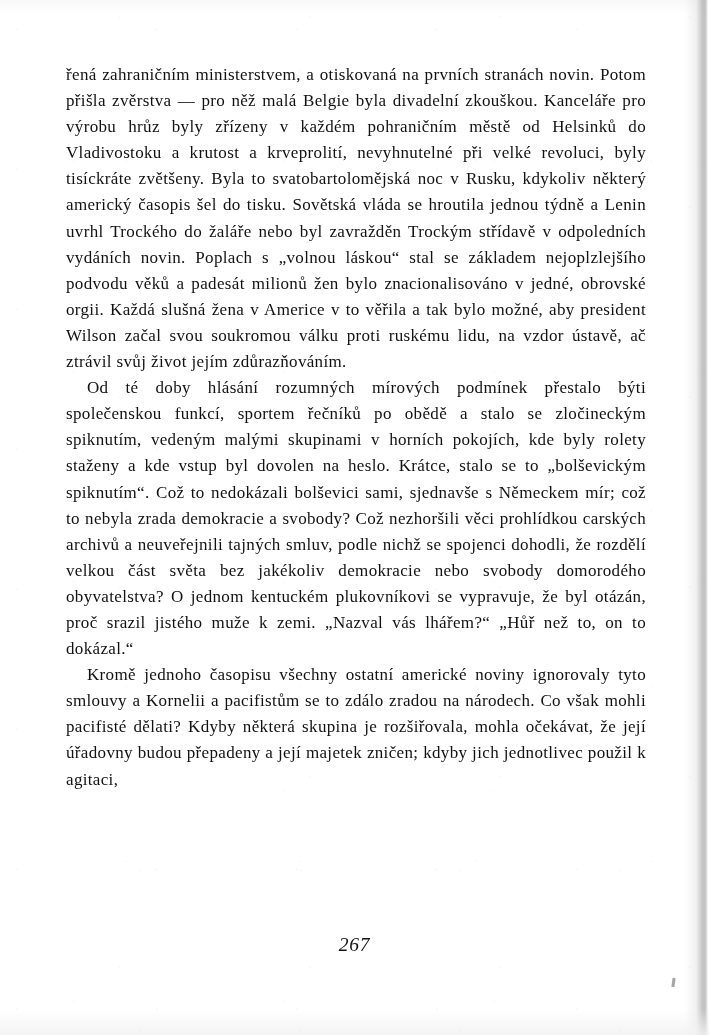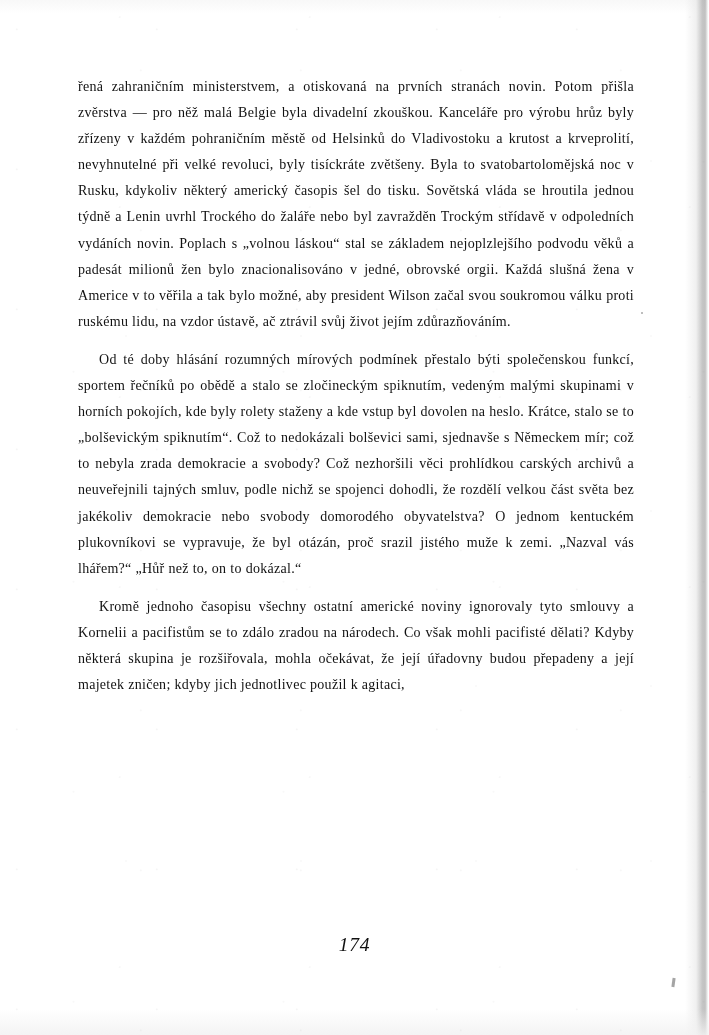--- a/index.html
+++ b/index.html
@@ -59,24 +59,24 @@
 
   
   #text-block {
     position: absolute;
     left: 66px;
     top: 62px;
     width: 580px;
   }
 
   p.para {
-    margin: 12px;
+    margin: 0;
     text-align: justify;
     text-justify: inter-word;
-    font-size: 14px;
+    font-size: 17px;
     line-height: 26.1px;
     letter-spacing: 0.02em;
     word-spacing: 0.01em;
     text-indent: 0;
     hyphens: none;
   }
   p.para.indent {
     text-indent: 21px;
   }
   
@@ -134,19 +134,19 @@
   <div id="top-edge"></div>
   <div id="right-edge"></div>
   <div id="bottom-edge"></div>
 
   <div id="text-block">
     <p class="para">řená zahraničním ministerstvem, a otiskovaná na prvních stranách novin. Potom přišla zvěrstva — pro něž malá Belgie byla divadelní zkouškou. Kanceláře pro výrobu hrůz byly zřízeny v každém pohraničním městě od Helsinků do Vladivostoku a krutost a krveprolití, nevyhnutelné při velké revoluci, byly tisíckráte zvětšeny. Byla to svatobartolomějská noc v Rusku, kdykoliv některý americký časopis šel do tisku. Sovětská vláda se hroutila jednou týdně a Lenin uvrhl Trockého do žaláře nebo byl zavražděn Trockým střídavě v odpoledních vydáních novin. Poplach s „volnou láskou“ stal se základem nejoplzlejšího podvodu věků a padesát milionů žen bylo znacionalisováno v jedné, obrovské orgii. Každá slušná žena v Americe v to věřila a tak bylo možné, aby president Wilson začal svou soukromou válku proti ruskému lidu, na vzdor ústavě, ač ztrávil svůj život jejím zdůrazňováním.</p>
     <p class="para indent">Od té doby hlásání rozumných mírových podmínek přestalo býti společenskou funkcí, sportem řečníků po obědě a stalo se zločineckým spiknutím, vedeným malými skupinami v horních pokojích, kde byly rolety staženy a kde vstup byl dovolen na heslo. Krátce, stalo se to „bolševickým spiknutím“. Což to nedokázali bolševici sami, sjednavše s Německem mír; což to nebyla zrada demokracie a svobody? Což nezhoršili věci prohlídkou carských archivů a neuveřejnili tajných smluv, podle nichž se spojenci dohodli, že rozdělí velkou část světa bez jakékoliv demokracie nebo svobody domorodého obyvatelstva? O jednom kentuckém plukovníkovi se vypravuje, že byl otázán, proč srazil jistého muže k zemi. „Nazval vás lhářem?“ „Hůř než to, on to dokázal.“</p>
     <p class="para indent">Kromě jednoho časopisu všechny ostatní americké noviny ignorovaly tyto smlouvy a Kornelii a pacifistům se to zdálo zradou na národech. Co však mohli pacifisté dělati? Kdyby některá skupina je rozšiřovala, mohla očekávat, že její úřadovny budou přepadeny a její majetek zničen; kdyby jich jednotlivec použil k agitaci,</p>
   </div>
 
-  <div id="page-number">174</div>
+  <div id="page-number">267</div>
 
   <div id="grain"></div>
   <div id="speck-1"></div>
   <div id="speck-2"></div>
 
 </div>
 
 </body></html>

